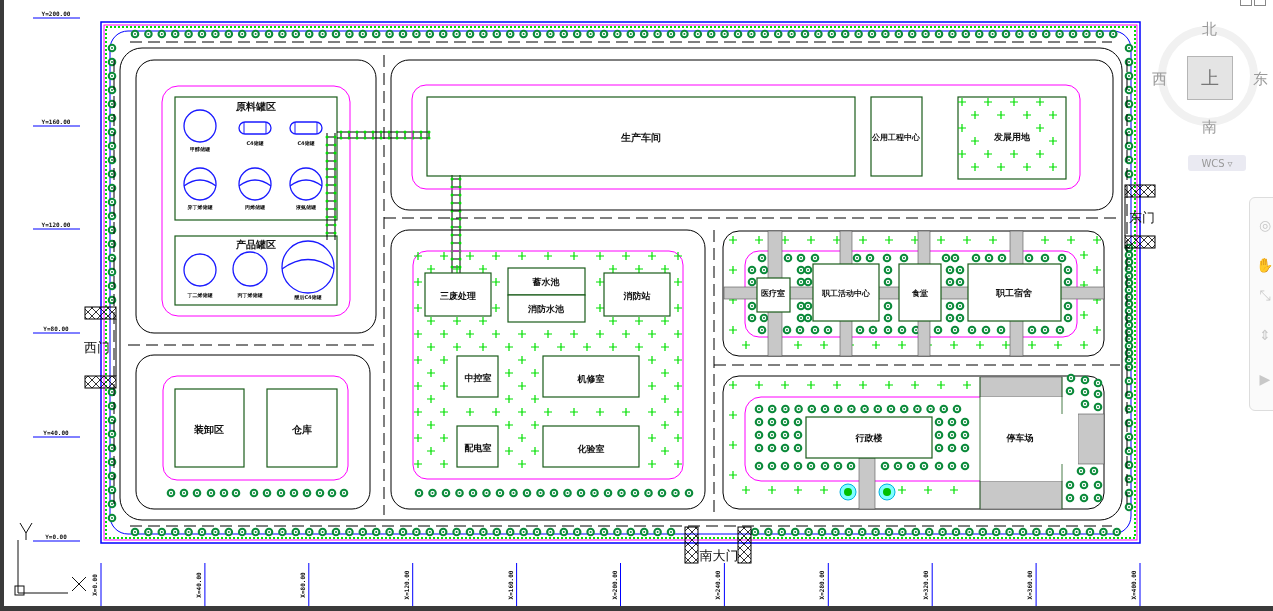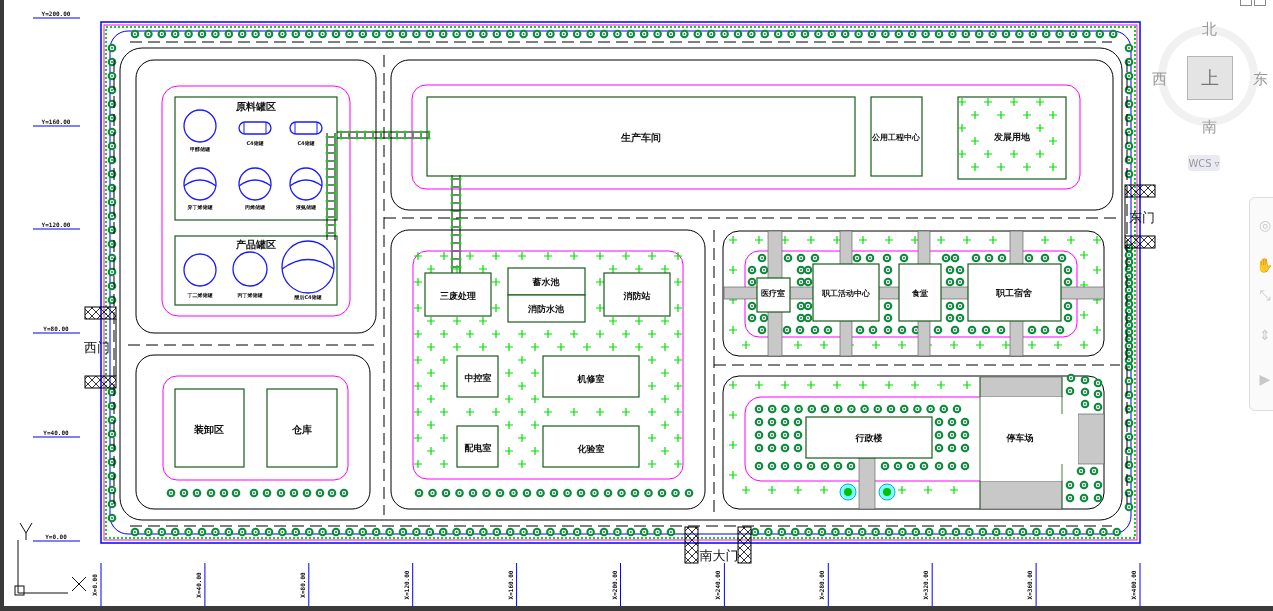--- a/index.html
+++ b/index.html
@@ -7,21 +7,21 @@
   #leftbar{position:absolute;left:0;top:0;width:4px;height:611px;background:#3a3a3a;}
   #bottombar{position:absolute;left:0;top:606px;width:1273px;height:5px;background:#3a3a3a;}
   svg#plan{position:absolute;left:0;top:0;}
   .lbl{font-family:"DejaVu Sans",sans-serif;font-weight:bold;fill:#111;}
   .gate-lbl{font-family:"DejaVu Sans",sans-serif;fill:#111;}
   .coord{font-family:"DejaVu Sans Mono",monospace;font-size:6px;fill:#111;font-weight:bold;}
   #viewcube{position:absolute;left:1150px;top:18px;width:118px;height:160px;}
   .vc-dir{position:absolute;color:#9a9a9a;font-size:15px;font-family:"DejaVu Sans",sans-serif;}
   #vc-ring{position:absolute;left:8px;top:8px;width:100px;height:100px;border-radius:50%;border:8px solid #f1f1f1;box-sizing:border-box;}
   #vc-face{position:absolute;left:37px;top:38px;width:46px;height:44px;background:#e4e4e4;border:1px solid #b5b5b5;box-sizing:border-box;color:#777;font-size:18px;display:flex;align-items:center;justify-content:center;}
-  #wcs{position:absolute;left:38px;top:137px;width:32px;height:16px;background:#eaeaf2;border-radius:3px;color:#999;font-size:10px;display:flex;align-items:center;justify-content:center;gap:3px;}
+  #wcs{position:absolute;left:38px;top:137px;width:58px;height:16px;background:#eaeaf2;border-radius:3px;color:#999;font-size:10px;display:flex;align-items:center;justify-content:center;gap:3px;}
   #navbar{position:absolute;left:1249px;top:197px;width:30px;height:212px;border:1px solid #ddd;border-radius:6px;background:#fafafa;}
   .nb{position:absolute;left:4px;width:22px;height:22px;color:#c8c8c8;font-size:14px;text-align:center;line-height:22px;}
   #topicons{position:absolute;left:1222px;top:0;width:50px;height:6px;}
   .ti{position:absolute;top:0;width:10px;height:5px;border:1px solid #888;border-top:none;}
 </style>
 </head>
 <body>
 
 <div id="leftbar"></div>
 

